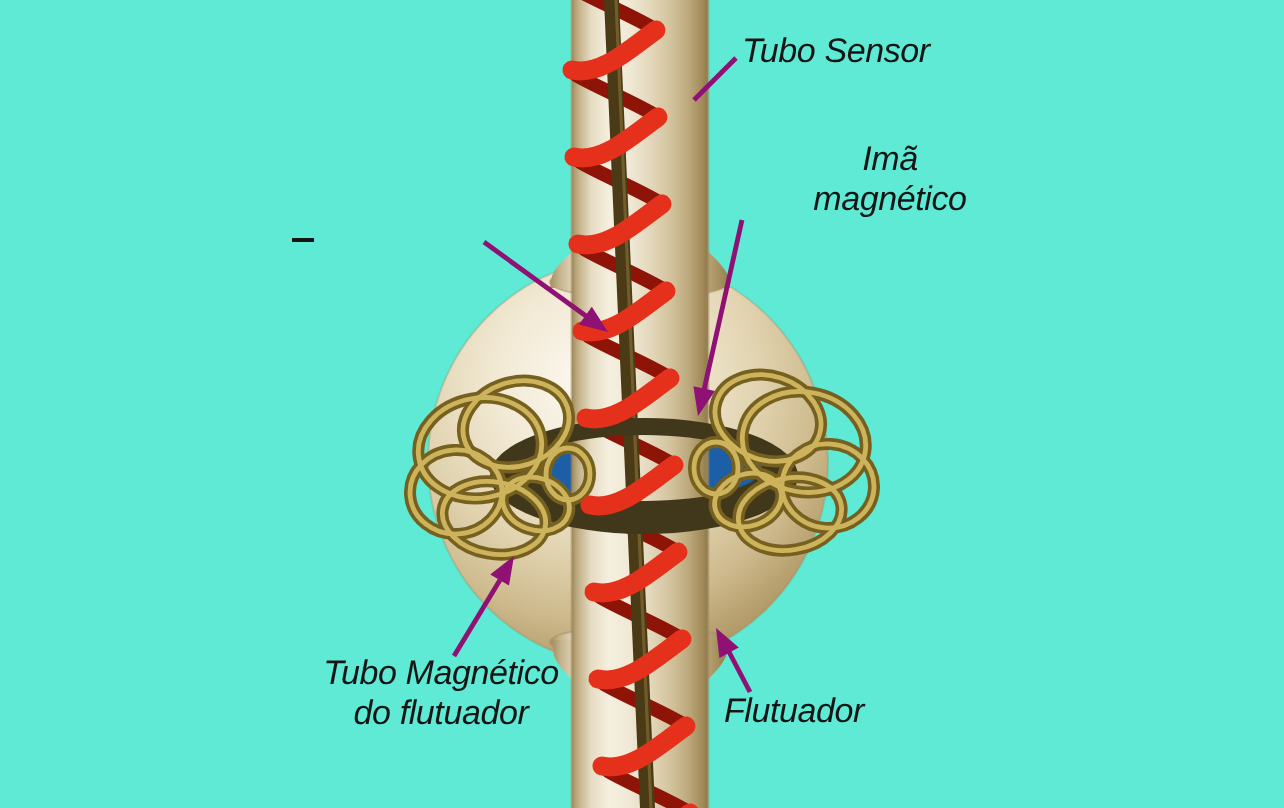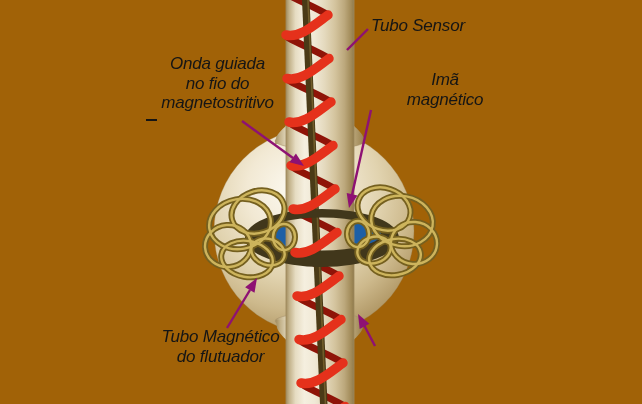--- a/index.html
+++ b/index.html
@@ -1,17 +1,17 @@
 <!DOCTYPE html>
 <html><head>
 <meta charset="utf-8">
 <style>
   html,body{margin:0;padding:0;background:#fff;}
   .stage{
-    position:relative;width:642px;height:404px;background:#a16207;
+    position:relative;width:642px;height:404px;background:#5eead4;
     overflow:hidden;font-family:"Liberation Sans",sans-serif;
   }
   .stage svg{position:absolute;left:0;top:0;}
   .lbl{
     position:absolute;
     font-family:"Liberation Sans",sans-serif;
     font-style:italic;
     font-size:17px;
     line-height:19.5px;
     color:#151515;
@@ -156,25 +156,23 @@
         <polygon points="304,166 289.5,162.2 295.9,153.4"></polygon>
         <polygon points="349,208 346.7,193.1 357.5,195.5"></polygon>
         <polygon points="257,278 254.5,292.8 245.1,287.2"></polygon>
         <polygon points="358,314 369.4,323.8 359.7,329"></polygon>
       </g>
     </g>
   </svg>
 
   <div class="lbl" style="left:371px;top:16px;">Tubo Sensor</div>
 
-  <div class="lbl center" style="left:130px;top:54px;width:175px;">Onda guiada
-no fio do
-magnetostritivo</div>
   <div class="dash" style="left:146px;top:119px;width:11px;height:2px;"></div>
 
   <div class="lbl center" style="left:355px;top:70px;width:92px;margin-left:44px;">Imã
 magnético</div>
 
   <div class="lbl center" style="left:138px;top:327px;width:165px;">Tubo Magnético
 do flutuador</div>
 
+  <div class="lbl" style="left:362px;top:346px;">Flutuador</div>
 
 </div>
 
 </body></html>

